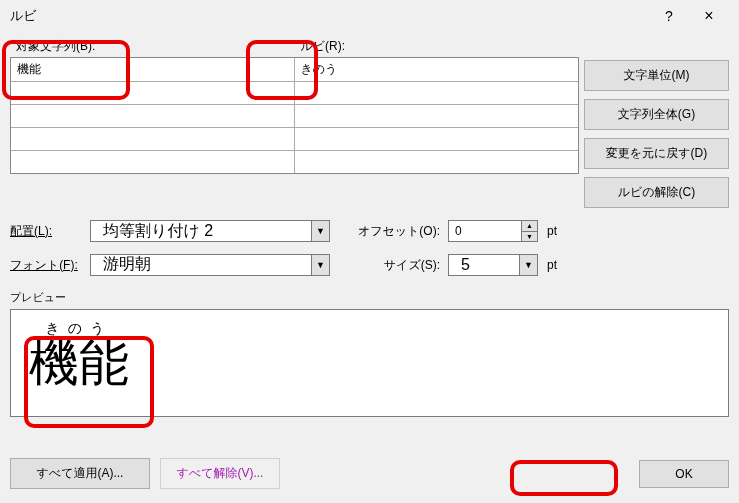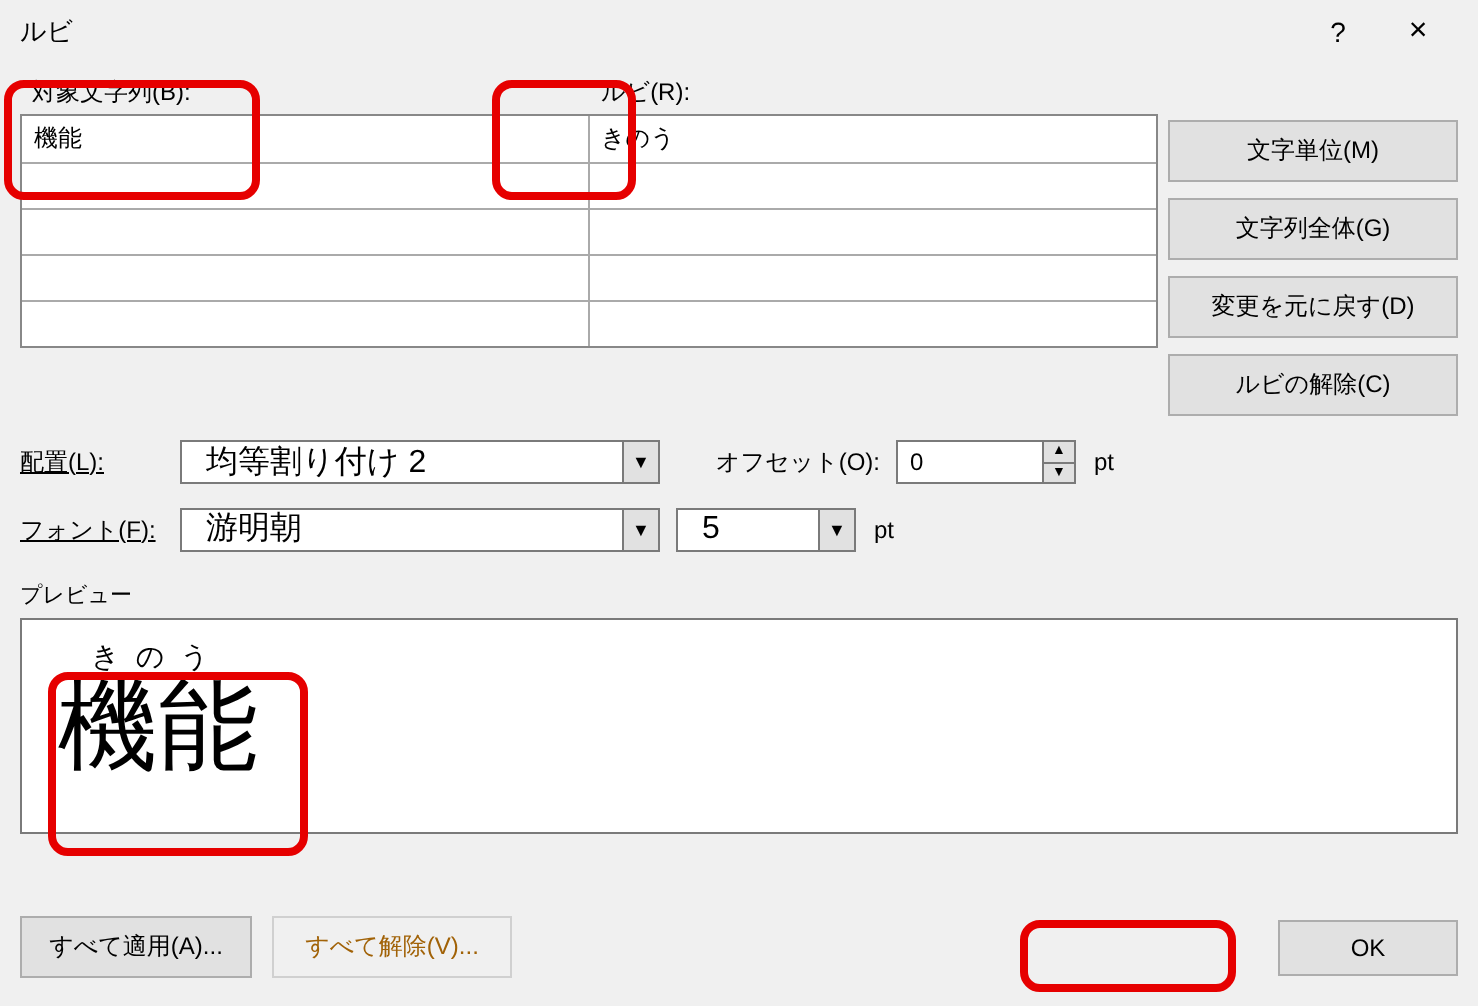--- a/index.html
+++ b/index.html
@@ -14,21 +14,21 @@
 .grid-header { display: flex; background: #f0f0f0; }
 .grid-header .cell { padding: 2px 6px; font-size: 12px; }
 .grid-header .cell.left { width: 50%; }
 .grid-header .cell.right { width: 50%; }
 .grid-row { display: flex; height: 23px; border-top: 1px solid #aaa; }
 .grid-row:first-child { border-top: none; }
 .grid-row .cell { width: 50%; border-right: 1px solid #aaa; padding: 3px 6px; font-size: 12px; background: #fff; }
 .grid-row .cell:last-child { border-right: none; }
 .side-buttons { width: 145px; display: flex; flex-direction: column; gap: 8px; padding-top: 24px; }
 .btn { background: #e1e1e1; border: 1px solid #adadad; padding: 6px 8px; font-size: 12px; cursor: pointer; text-align: center; font-family: inherit; }
-.btn.disabled { color: #a16207; background: #f0f0f0; border-color: #d0d0d0; cursor: default; }
+.btn.disabled { color: #a21caf; background: #f0f0f0; border-color: #d0d0d0; cursor: default; }
 .form-row { display: flex; align-items: center; margin-top: 12px; gap: 8px; }
 .form-row .lbl { width: 72px; font-size: 12px; text-decoration: underline; }
 .form-row .lbl2 { width: 90px; font-size: 12px; text-align: right; }
 .combo { display: flex; align-items: center; border: 1px solid #7a7a7a; background: #fff; height: 22px; }
 .combo .combo-val { flex: 1; padding: 0 12px; font-size: 16px; }
 .combo .combo-btn { width: 18px; height: 100%; background: #e1e1e1; border-left: 1px solid #7a7a7a; display: flex; align-items: center; justify-content: center; font-size: 9px; cursor: pointer; }
 .spinner { display: flex; border: 1px solid #7a7a7a; background: #fff; height: 22px; width: 90px; }
 .spinner .spin-val { flex: 1; padding: 0 6px; font-size: 12px; display: flex; align-items: center; }
 .spinner .spin-btns { width: 16px; border-left: 1px solid #7a7a7a; display: flex; flex-direction: column; }
 .spinner .spin-btns div { flex: 1; background: #e1e1e1; display: flex; align-items: center; justify-content: center; font-size: 7px; cursor: pointer; }
@@ -113,38 +113,39 @@
     </div>
     <span class="unit">pt</span>
   </div>
 
   <div class="form-row">
     <span class="lbl">フォント(F):</span>
     <div class="combo" style="width:240px;align-items:flex-end;">
       <span class="combo-val">游明朝</span>
       <span class="combo-btn">▼</span>
     </div>
+    <span class="lbl2" style="margin-left:12px;">サイズ(S):</span>
     <div class="combo" style="width:90px;">
       <span class="combo-val">5</span>
       <span class="combo-btn">▼</span>
     </div>
     <span class="unit">pt</span>
   </div>
 
   <div class="preview-label">プレビュー</div>
   <div class="preview-box">
     <div class="ruby-preview">
       <div class="ruby-top">きのう</div>
       <div class="ruby-base">機能</div>
     </div>
   </div>
 </div>
 
 <div class="footer">
-  <button class="btn" style="width:116px;">すべて適用(A)...</button>
+  <button class="btn" style="width:140px;">すべて適用(A)...</button>
   <button class="btn disabled" style="width:120px;">すべて解除(V)...</button>
   <span class="spacer"></span>
   <button class="btn wide">OK</button>
 </div>
 
 <div class="hl-red hl1"></div>
 <div class="hl-red hl2"></div>
 <div class="hl-red hl3"></div>
 <div class="hl-red hl4"></div>
 

